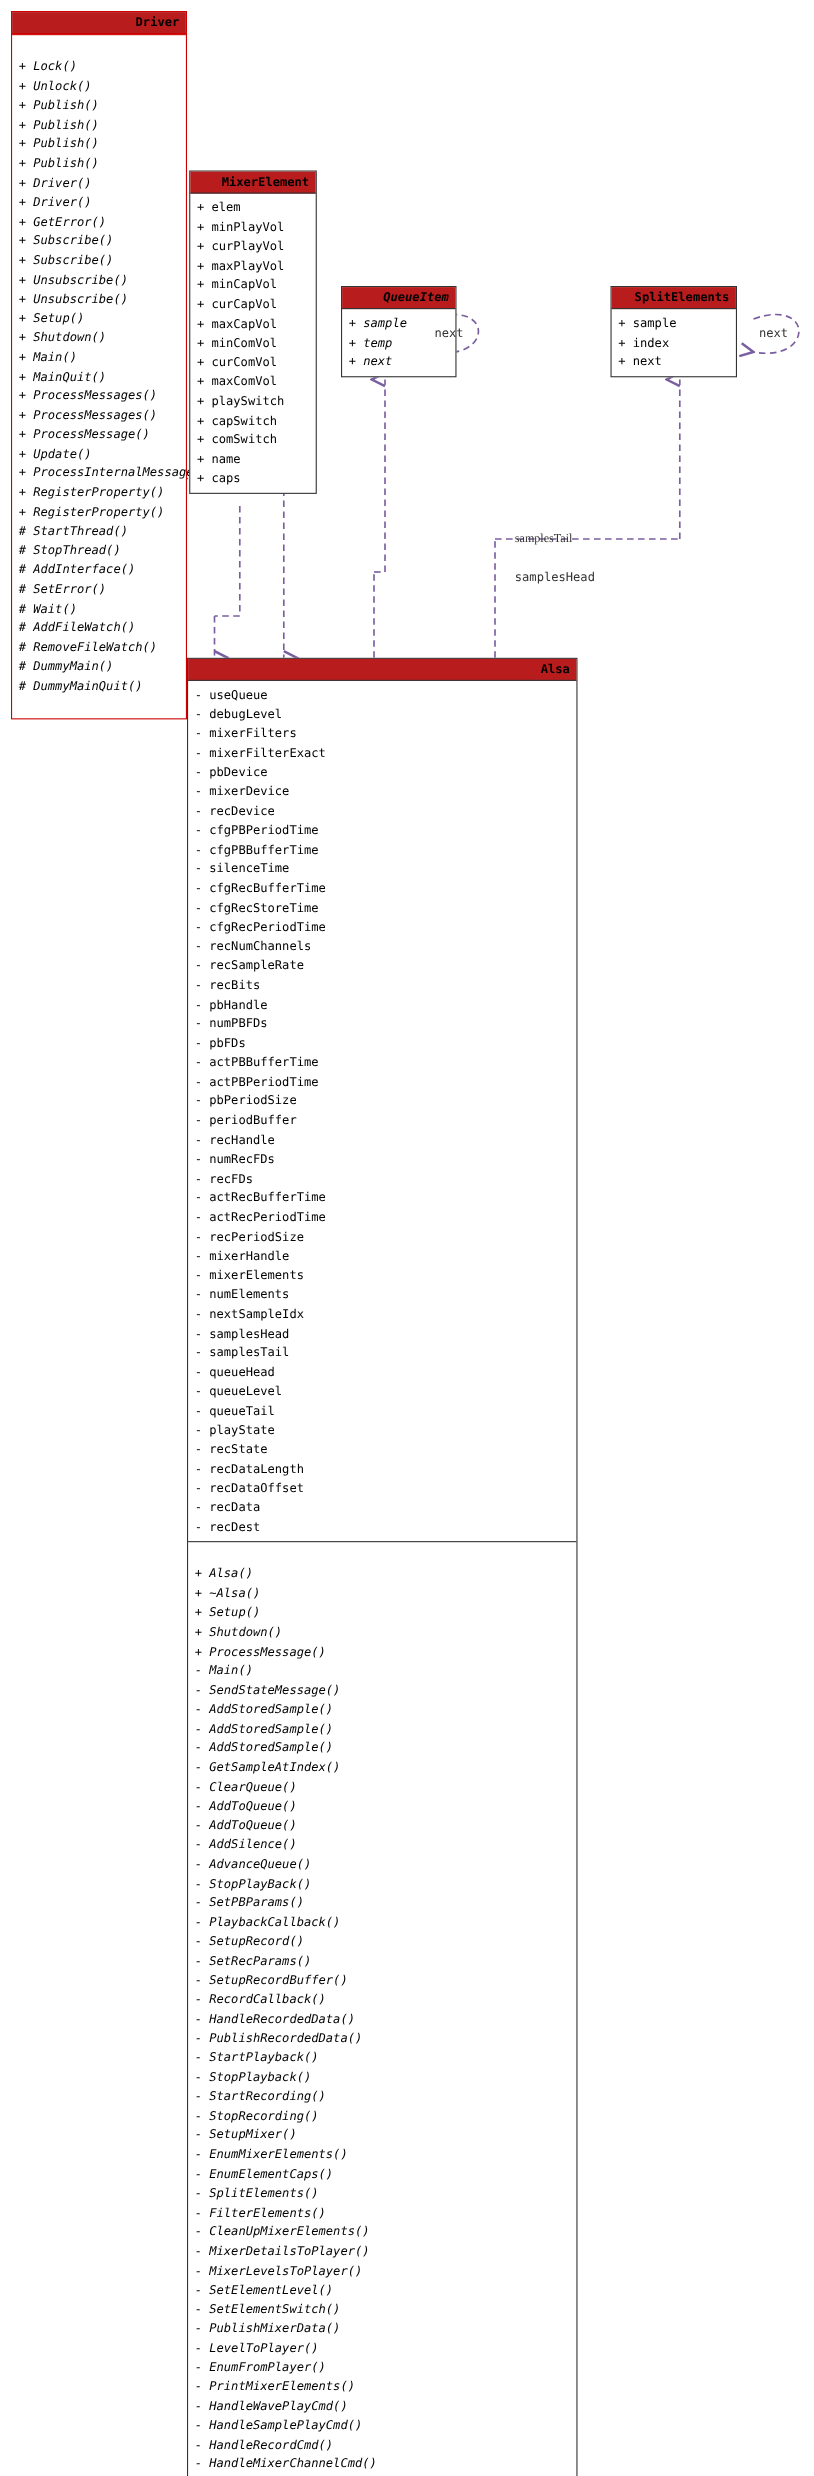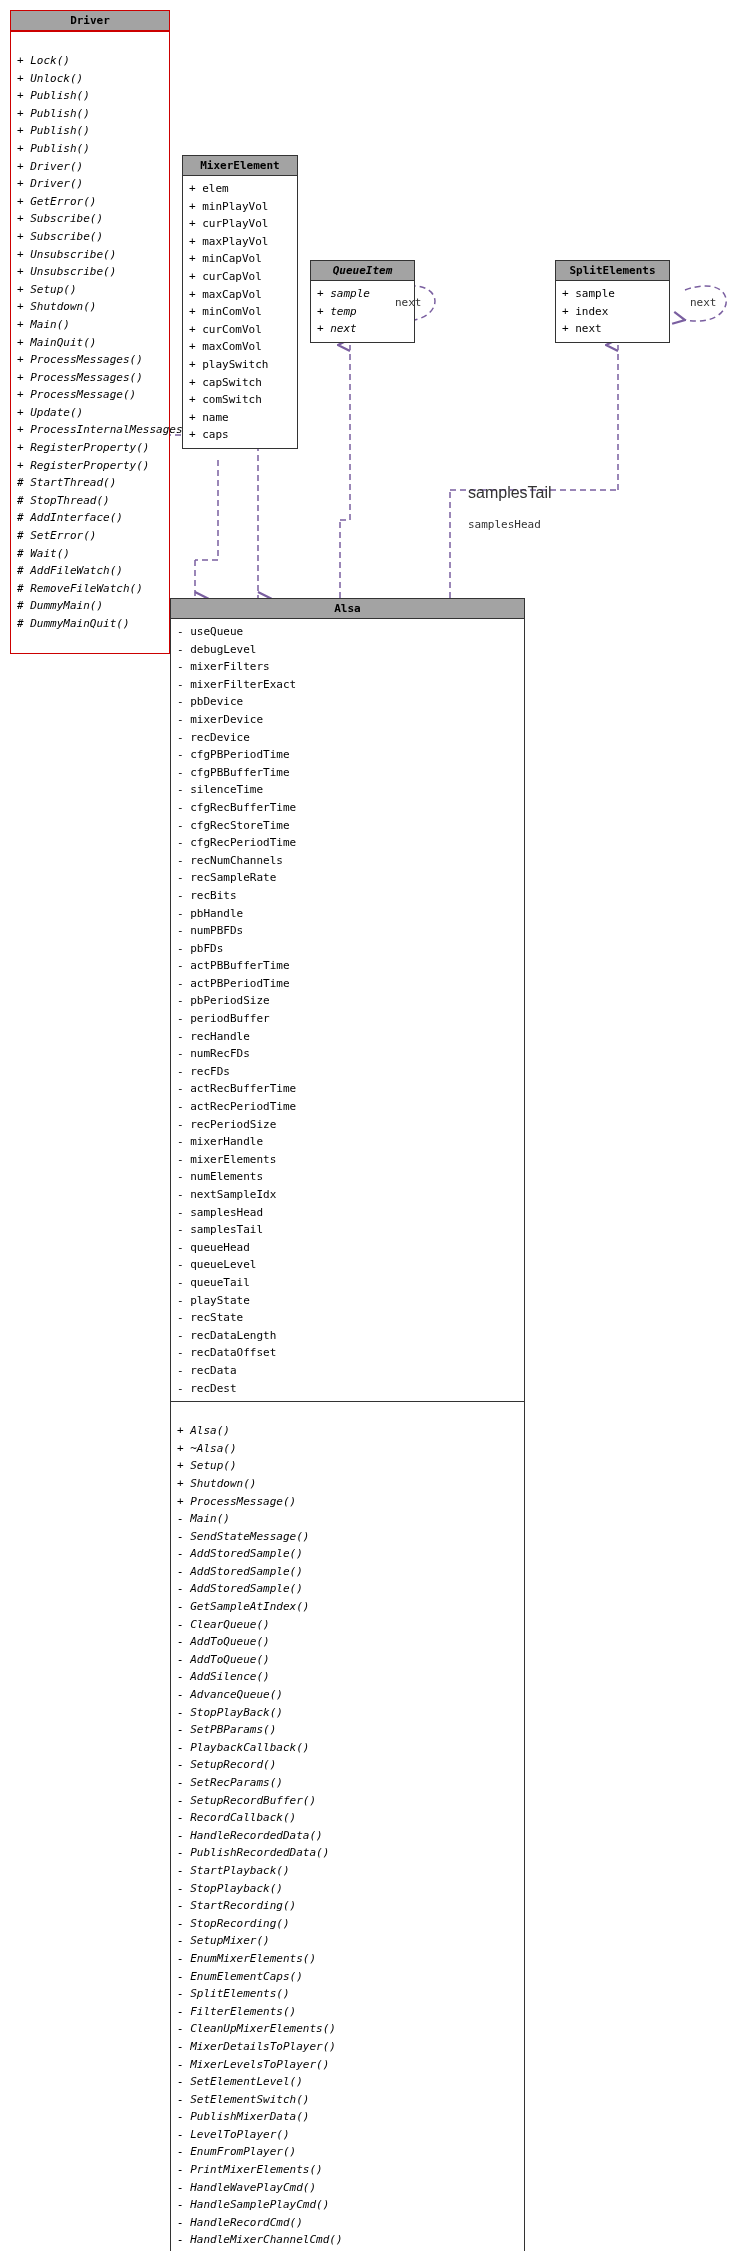--- a/index.html
+++ b/index.html
@@ -19,25 +19,25 @@
     }
     .uml-box {
       position: absolute;
       border: 1px solid #333;
       background: #fff;
     }
     .uml-box.red-border {
       border: 1.5px solid #cc0000;
     }
     .uml-box .box-title {
-      text-align: center;
+      text-align: right;
       padding: 3px 6px;
       border-bottom: 1px solid #333;
       font-weight: bold;
-      background: #a3a3a3;
+      background: #b91c1c;
     }
     .uml-box.red-border .box-title {
       border-bottom: 1.5px solid #cc0000;
     }
     .uml-box .box-content {
       padding: 4px 6px;
       line-height: 1.6;
       white-space: pre;
     }
     .uml-box .box-section {
@@ -140,21 +140,21 @@
 # StopThread()
 # AddInterface()
 # SetError()
 # Wait()
 # AddFileWatch()
 # RemoveFileWatch()
 # DummyMain()
 # DummyMainQuit()</div>
   </div>
 
-  <div class="uml-box" style="left:172px; top:155px; width:116px; border-color:#333;margin-left:10px;">
+  <div class="uml-box" style="left:172px; top:155px; width:116px; border-color:#333;">
     <div class="box-title">MixerElement</div>
     <div class="box-content">+ elem
 + minPlayVol
 + curPlayVol
 + maxPlayVol
 + minCapVol
 + curCapVol
 + maxCapVol
 + minComVol
 + curComVol
@@ -178,21 +178,21 @@
   <div class="uml-box" style="left:555px; top:260px; width:115px; border-color:#333;">
     <div class="box-title">SplitElements</div>
     <div class="box-content">+ sample
 + index
 + next</div>
   </div>
 
   <div style="position:absolute; left:690px; top:296px; font-family:monospace; font-size:11px; color:#333;">next</div>
 
   <div style="position:absolute; left:468px; top:470px; font-family:monospace; font-size:11px; color:#333;margin-top:48px;">samplesHead</div>
-  <div style="position:absolute; left:468px; top:484px; font-family:Liberation Sans, sans-serif; font-size:16px; color:#333;">samplesTail</div>
+  <div style="position:absolute; left:468px; top:484px; font-family:Liberation Serif, serif; font-size:11px; color:#333;">samplesTail</div>
 
   <div class="uml-box" style="left:170px; top:598px; width:355px; border-color:#333;">
     <div class="box-title">Alsa</div>
     <div class="box-content">- useQueue
 - debugLevel
 - mixerFilters
 - mixerFilterExact
 - pbDevice
 - mixerDevice
 - recDevice

